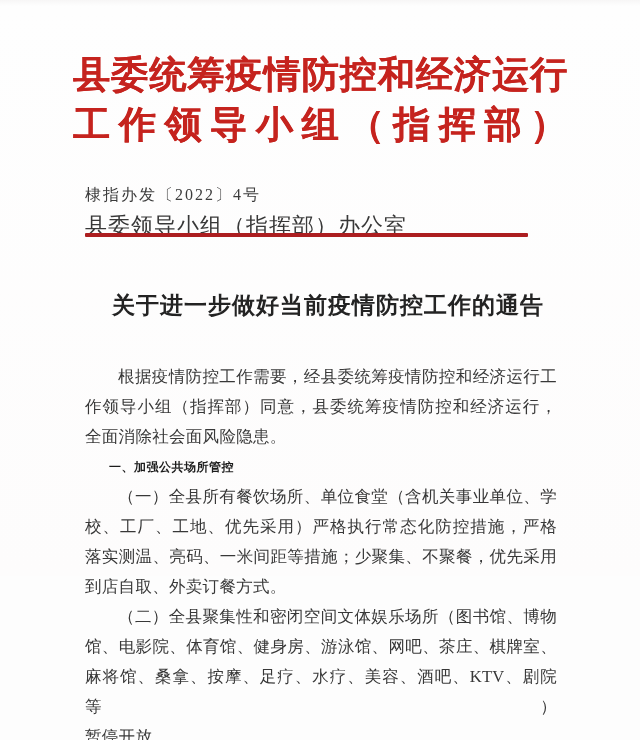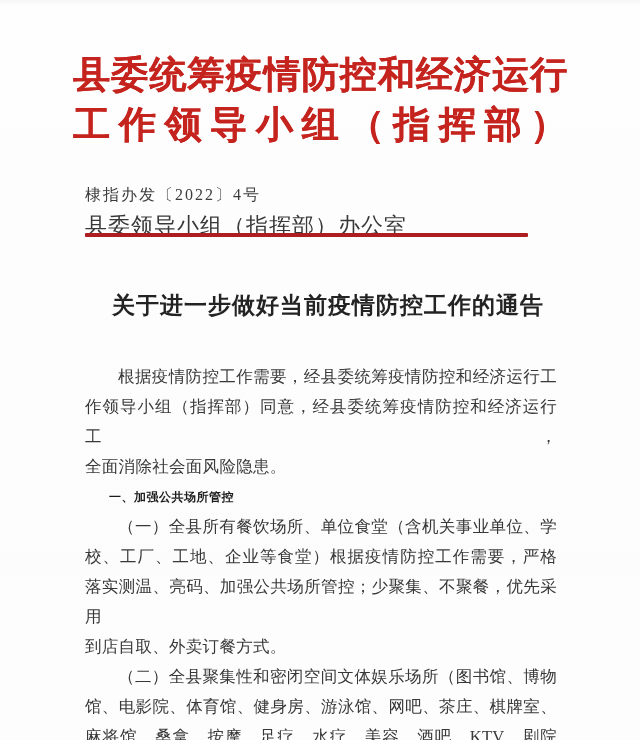--- a/index.html
+++ b/index.html
@@ -125,28 +125,28 @@
   <div class="doc-number">棣指办发〔2022〕4号</div>
 
   <div class="issuing-office">县委领导小组（指挥部）办公室</div>
 
   <div class="red-divider"></div>
 
   <h1 class="notice-title">关于进一步做好当前疫情防控工作的通告</h1>
 
   <div class="body-block">
     <div class="l fill ind">根据疫情防控工作需要，经县委统筹疫情防控和经济运行工</div>
-    <div class="l fill">作领导小组（指挥部）同意，经县委统筹疫情防控和经济运行工，</div>
+    <div class="l fill">作领导小组（指挥部）同意，县委统筹疫情防控和经济运行，</div>
     <div class="l">全面消除社会面风险隐患。</div>
 
     <div class="l head ind">一、加强公共场所管控</div>
 
     <div class="l fill ind">（一）全县所有餐饮场所、单位食堂（含机关事业单位、学</div>
-    <div class="l fill">校、工厂、工地、企业等食堂）根据疫情防控工作需要，严格</div>
-    <div class="l fill">落实测温、亮码、加强公共场所管控；少聚集、不聚餐，优先采用</div>
+    <div class="l fill">校、工厂、工地、优先采用）严格执行常态化防控措施，严格</div>
+    <div class="l fill">落实测温、亮码、一米间距等措施；少聚集、不聚餐，优先采用</div>
     <div class="l">到店自取、外卖订餐方式。</div>
 
     <div class="l fill ind">（二）全县聚集性和密闭空间文体娱乐场所（图书馆、博物</div>
     <div class="l fill">馆、电影院、体育馆、健身房、游泳馆、网吧、茶庄、棋牌室、</div>
     <div class="l fill">麻将馆、桑拿、按摩、足疗、水疗、美容、酒吧、KTV、剧院等）</div>
     <div class="l">暂停开放。</div>
   </div>
 
 </div>
 

